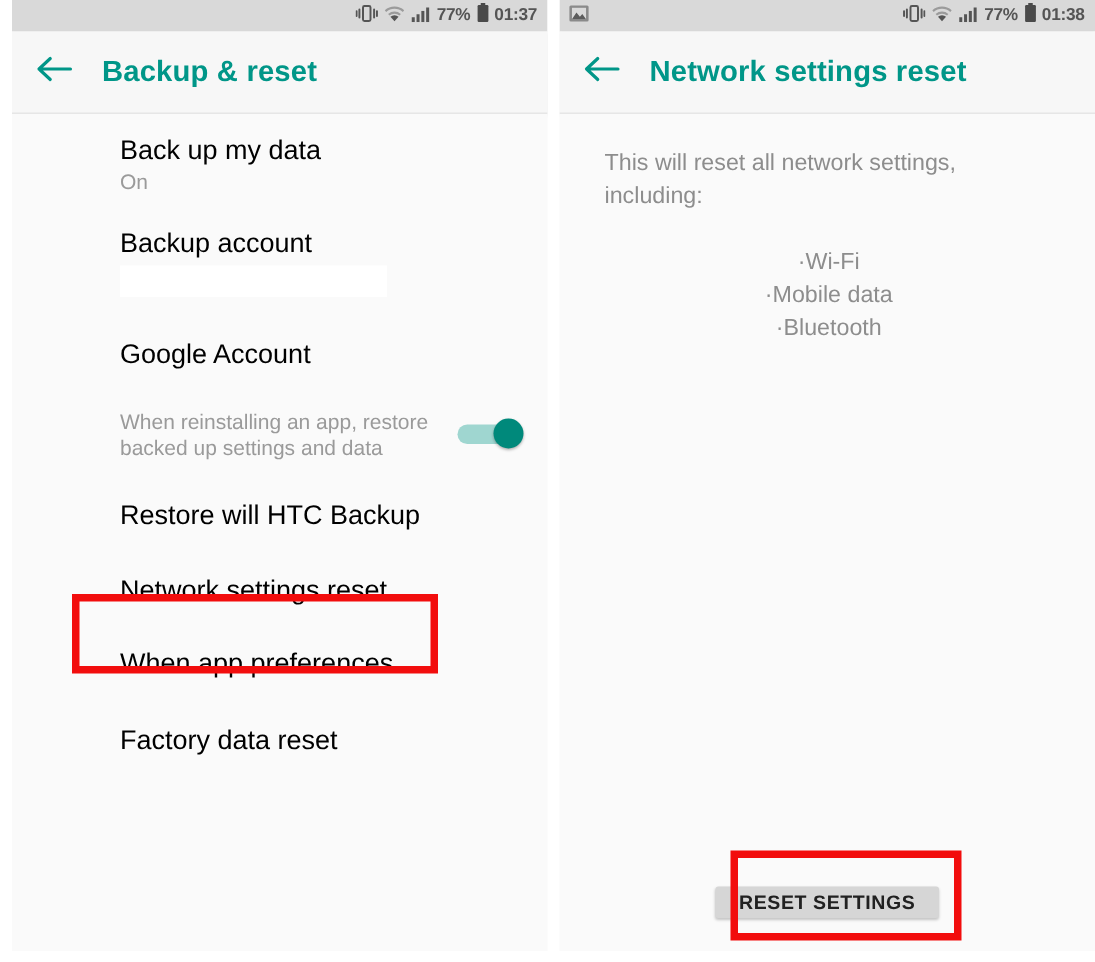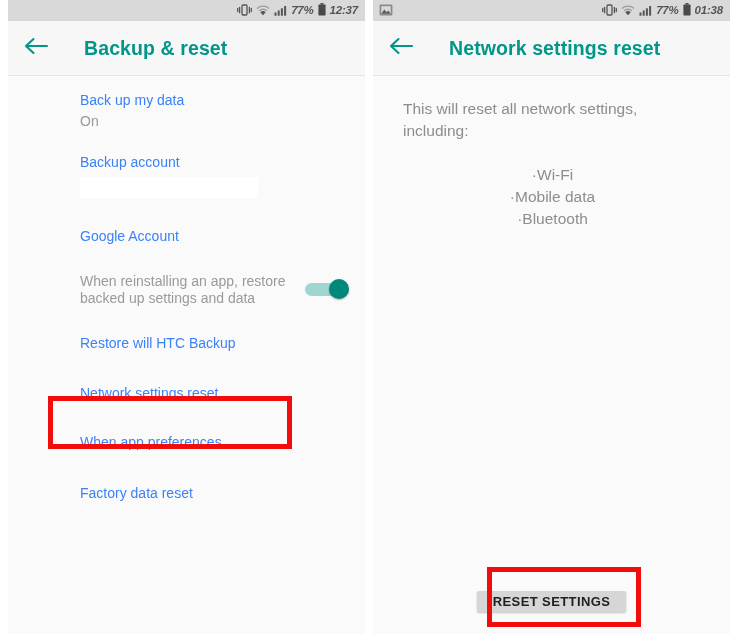--- a/index.html
+++ b/index.html
@@ -33,21 +33,20 @@
 
   
   .statusbar {
     position: relative;
     height: 21px;
     background: #d9d9d9;
     display: flex;
     align-items: center;
     padding: 0 7px 0 6px;
     color: #4a4a4a;
-    font-style: italic;
   }
   .sb-left  { display: flex; align-items: center; gap: 4px; }
   .sb-spacer{ flex: 1 1 auto; }
   .sb-right { display: flex; align-items: center; gap: 4px; }
   .sb-text {
     font-size: 11.5px;
     font-weight: bold;
     color: #555;
     letter-spacing: -0.2px;
     line-height: 21px;
@@ -70,43 +69,43 @@
     display: flex;
     align-items: center;
     justify-content: center;
     cursor: pointer;
   }
   .appbar-title {
     font-size: 19.5px;
     font-weight: bold;
     color: #009688;
     letter-spacing: 0.1px;
-    margin-left: 20px;
+    margin-left: 4px;
     white-space: nowrap;
   }
 
   
   .body {
     position: relative;
     background: #fafafa;
     height: calc(634px - 21px - 56px);
   }
 
   .list-item {
     position: relative;
     padding: 0 24px 0 72px;
     display: flex;
     align-items: center;
     min-height: 48px;
     cursor: pointer;
   }
   .li-texts { flex: 1 1 auto; min-width: 0; }
   .li-title {
-    font-size: 14px;
-    color: #3b82f6;
+    font-size: 18px;
+    color: #000000;
     line-height: 21px;
   }
   .li-sub {
     font-size: 14px;
     color: #9a9a9a;
     line-height: 17px;
     margin-top: 2px;
   }
   .li-sub-wide { max-width: 225px; }
 
@@ -221,21 +220,21 @@
             <rect x="10.1" y="1" width="2" height="9.7" fill="#555"></rect>
           </svg>
         </span>
         <span class="sb-text">77%</span>
         <span class="sb-icon">
           <svg width="8" height="13" viewBox="0 0 8 13">
             <rect x="2.5" y="0" width="3" height="1.6" fill="#4a4a4a"></rect>
             <rect x="0.4" y="1.4" width="7.2" height="11.2" rx="0.8" fill="#4a4a4a"></rect>
           </svg>
         </span>
-        <span class="sb-text">12:37</span>
+        <span class="sb-text">01:37</span>
       </div>
     </div>
 
     <div class="appbar">
       <div class="back-btn">
         <span>
           <svg width="25" height="20" viewBox="0 0 25 20">
             <path d="M23 10 L2 10 M9.5 3 L2 10 L9.5 17" fill="none" stroke="#009688" stroke-width="2.1" stroke-linecap="round" stroke-linejoin="round"></path>
           </svg>
         </span>

